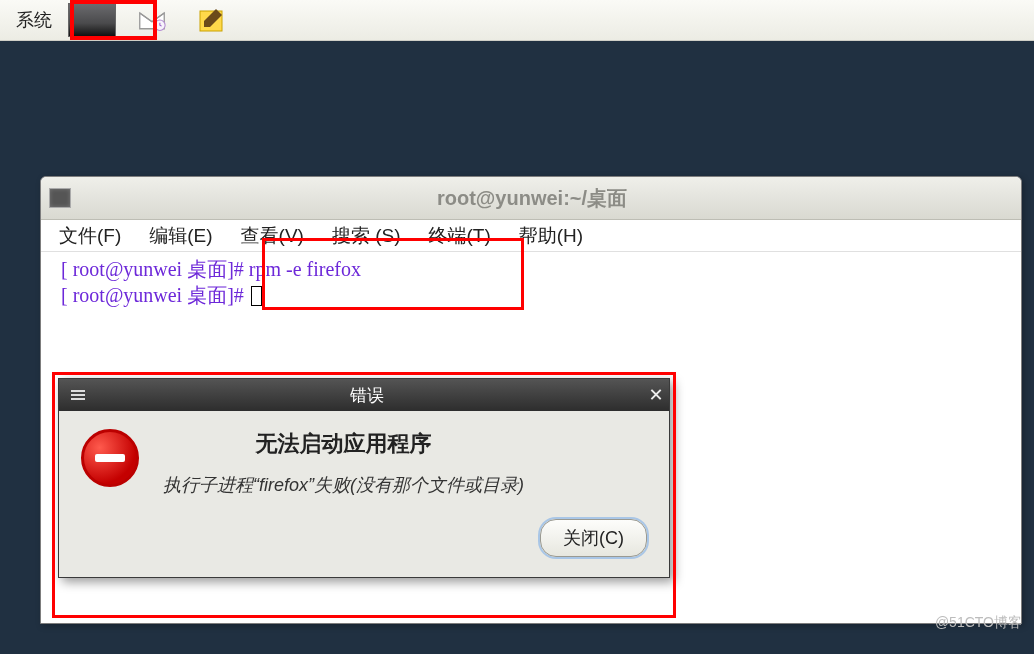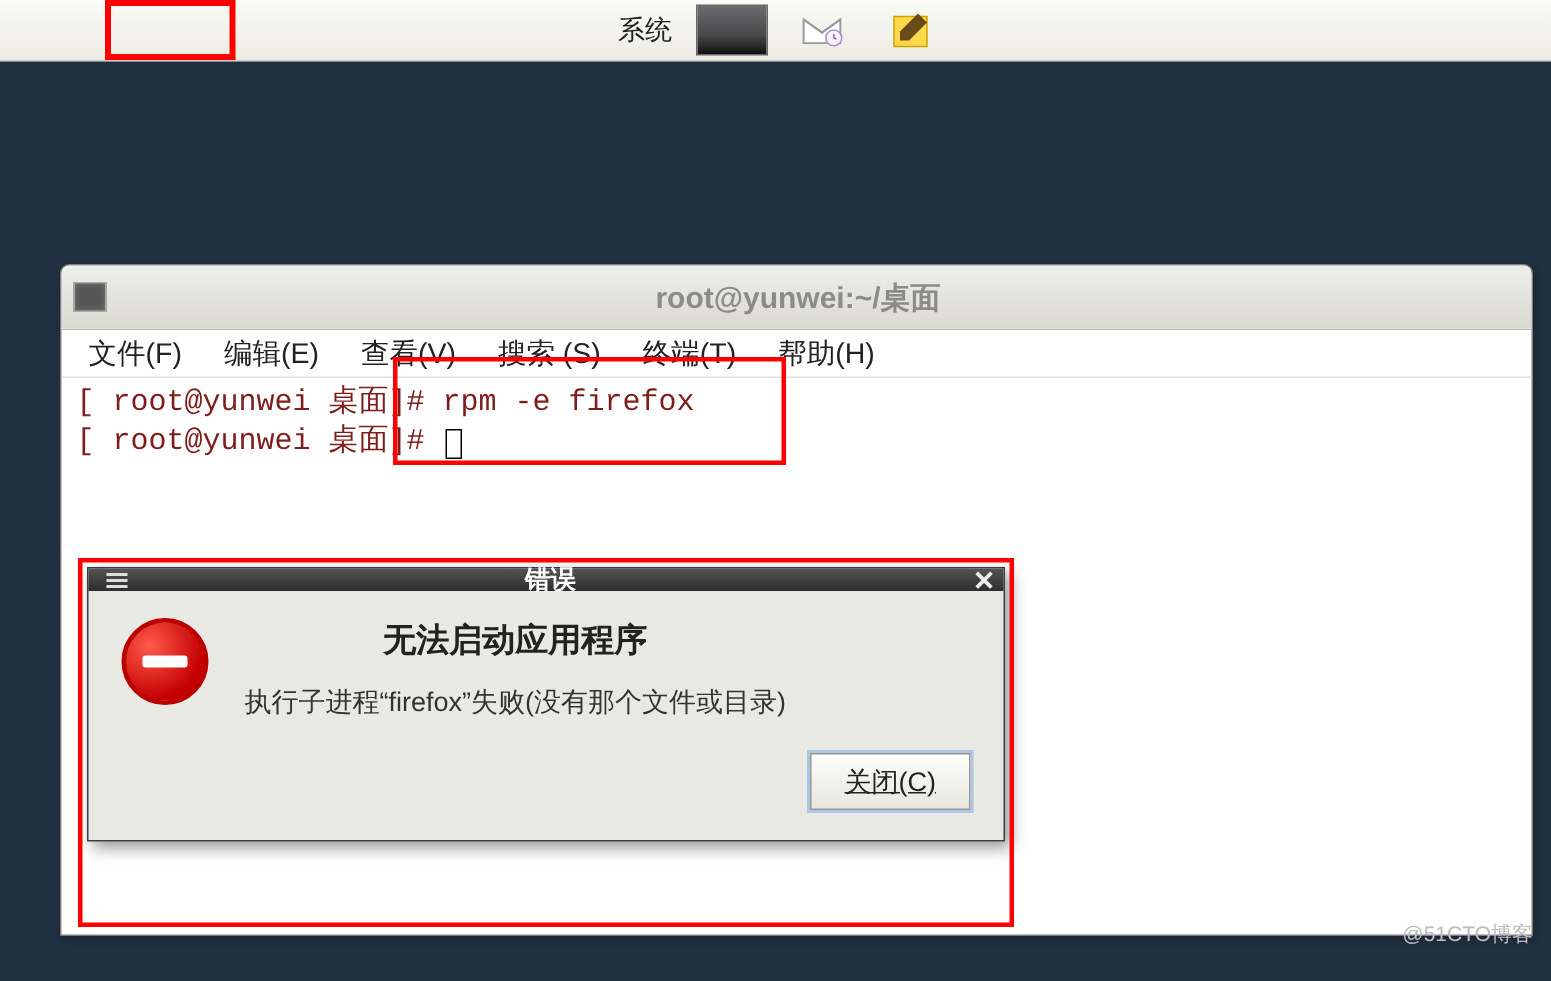--- a/index.html
+++ b/index.html
@@ -1,58 +1,58 @@
 <!DOCTYPE html>
 <html><head>
 <meta charset="utf-8">
 <style>
   * { box-sizing: border-box; }
   body { margin: 0; width: 1034px; height: 654px; font-family: "WenQuanYi Micro Hei", "Microsoft YaHei", sans-serif; background: #fff; position: relative; overflow: hidden; }
 
   
-  .taskbar { height: 41px; background: linear-gradient(to bottom, #fafaf6 0%, #ecece4 100%); display: flex; align-items: center; padding: 0 0 0 16px; border-bottom: 1px solid #cfcfc7; justify-content: center; }
+  .taskbar { height: 41px; background: linear-gradient(to bottom, #fafaf6 0%, #ecece4 100%); display: flex; align-items: center; padding: 0 0 0 16px; border-bottom: 1px solid #cfcfc7; }
   .taskbar-label { font-size: 18px; color: #222; margin-right: 10px; }
   .task-icon { width: 48px; height: 32px; margin: 0 6px; display:flex; align-items:center; justify-content:center; }
   .terminal-thumb { width: 74px; height: 34px; background: linear-gradient(to bottom, #6b6b6e 0%, #4a4a4c 60%, #111 100%); border:1px solid #666; }
   .mail-thumb svg, .note-thumb svg { width:28px; height:26px; }
 
   
   .desktop-bg { position:absolute; top:41px; left:0; right:0; bottom:0; background:#203041; }
 
   
   .termwin { position:absolute; top:176px; left:40px; right:12px; bottom:30px; background:#fff; border:1px solid #7d7d7d; border-radius:6px 6px 0 0; box-shadow: 2px 2px 6px rgba(0,0,0,.25); }
   .termtitlebar { height:43px; background:linear-gradient(to bottom,#efefea,#d9d9d1); border-bottom:1px solid #bdbdb4; display:flex; align-items:center; border-radius:6px 6px 0 0; }
   .termtitlebar .ticon { width:22px; height:20px; margin-left:8px; background:#555; border:1px solid #aaa; box-shadow: inset 0 0 4px #fff3; display:flex; }
   .termtitlebar .ttitle { flex:1; text-align:center; font-size:20px; font-weight:bold; color:#8c8c86; }
   .termmenubar { height:32px; display:flex; align-items:center; padding:0 8px; gap:8px; border-bottom:1px solid #e0e0e0; font-size:19px; color:#222; }
   .termmenubar span { padding:2px 10px; }
 
-  .termbody { padding:4px 10px; font-family: Liberation Mono, monospace; font-size:20px; line-height:26px; white-space:pre; color:#7f1d1d; position:relative; }
+  .termbody { padding:4px 20px; font-family: Liberation Serif, serif; font-size:20px; line-height:26px; white-space:pre; color:#6d28d9; position:relative; }
   .cursorbox { display:inline-block; width:11px; height:20px; border:1px solid #000; vertical-align:text-bottom; margin-left:2px;}
 
   .hl-red { position:absolute; border:3px solid #ff0000; pointer-events:none; }
   #hl-cmd { top:238px; left:262px; width:262px; height:72px; }
   #hl-dialogwrap { top:372px; left:52px; width:624px; height:246px; }
   #hl-taskicon { top:0; left:70px; width:87px; height:40px; border-width:4px;}
 
   
   .dialog { position:absolute; top:378px; left:58px; width:612px; background:#e9e9e4; border:1px solid #3a3a3a; box-shadow: 4px 4px 10px rgba(0,0,0,.4); }
-  .dialog-titlebar { height:15px; background:linear-gradient(to bottom,#545454,#2d2d2d); display:flex; align-items:center; color:#fff; font-size:17px; font-weight:bold; }
+  .dialog-titlebar { height:32px; background:linear-gradient(to bottom,#545454,#2d2d2d); display:flex; align-items:center; color:#fff; font-size:17px; font-weight:normal; }
   .dialog-titlebar .spacer { flex:1; }
   .dialog-titlebar .dtitle { text-align:center; flex:0 0 auto; }
   .dialog-titlebar .closebtn { width:26px; text-align:center; font-size:18px; cursor:pointer; color:#eee; }
   .dialog-titlebar .titleicon { width:26px; margin-left:6px; display:flex; align-items:center; justify-content:center;}
   .titleicon .bar{ width:14px; height:2px; background:#ddd; box-shadow:0 -4px 0 #ddd,0 4px 0 #ddd; }
   .dialog-body { display:flex; padding:18px 22px 10px 22px; gap:24px;text-align:center; }
   .erricon { width:58px; height:58px; border-radius:50%; background: radial-gradient(circle at 30% 30%, #ff5a4d, #c40000 70%); border:3px solid #b00; display:flex; align-items:center; justify-content:center; flex:0 0 58px; }
   .erricon .dash { width:30px; height:8px; background:#fff; border-radius:2px; }
   .dlgtext h2 { margin:0 0 14px 0; font-size:22px; font-weight:bold; color:#222;}
-  .dlgtext p { margin:0; font-size:18px; color:#333; }
+  .dlgtext p { margin:0; font-size:18px; color:#333;font-style:italic; }
   .dialog-buttons { display:flex; justify-content:flex-end; padding:12px 22px 20px; }
-  .dlgbtn { background:linear-gradient(to bottom,#fdfdfb,#e7e7df); border:1px solid #9a9a92; border-radius:0; padding:6px 22px; font-size:18px; color:#222; box-shadow:0 0 0 2px #a9c6e6; cursor:pointer;text-decoration:underline; }
+  .dlgbtn { background:linear-gradient(to bottom,#fdfdfb,#e7e7df); border:1px solid #9a9a92; border-radius:16px; padding:6px 22px; font-size:18px; color:#222; box-shadow:0 0 0 2px #a9c6e6; cursor:pointer; }
 
   .watermark { position:absolute; bottom:22px; right:12px; font-size:14px; color:#bcbcbc; font-family:sans-serif;}
 </style>
 </head>
 <body>
 
 <div class="taskbar">
   <span class="taskbar-label">系统</span>
   <div class="task-icon">
       <div class="terminal-thumb"></div>

